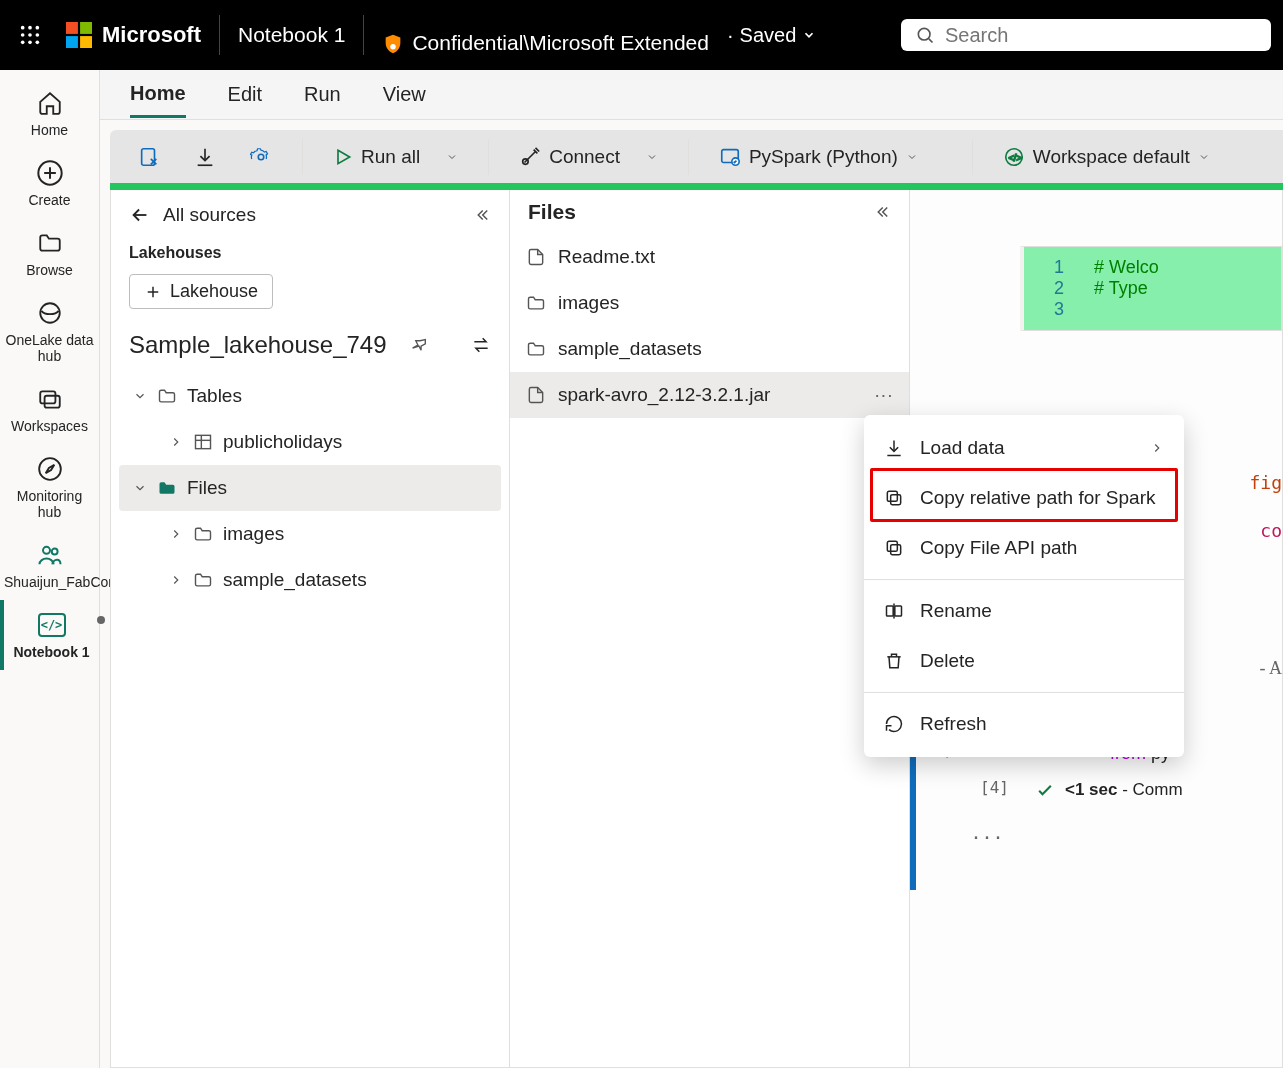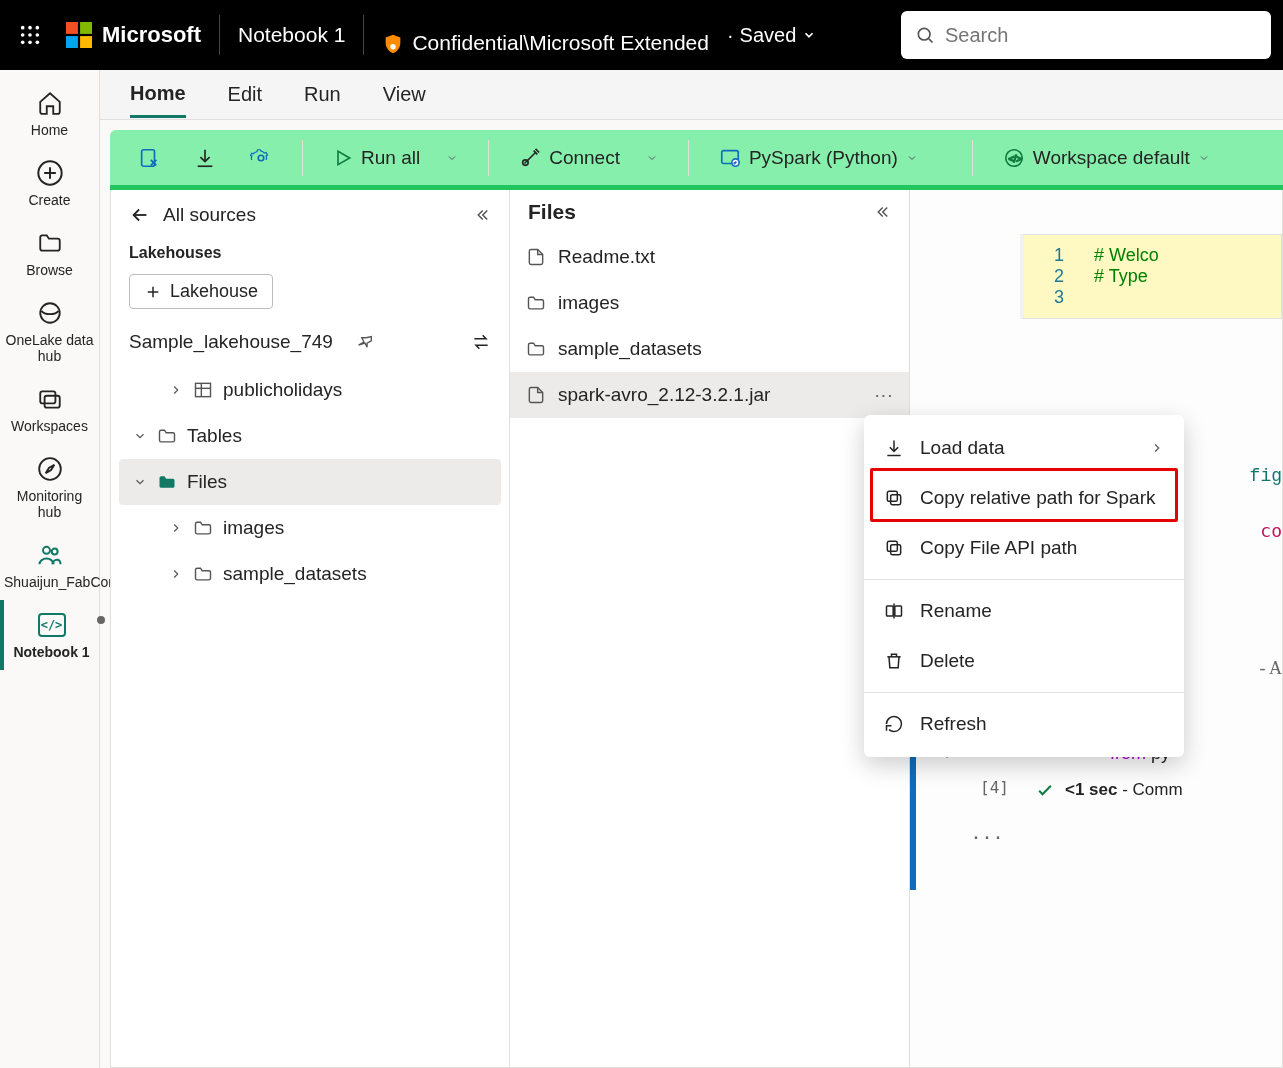--- a/index.html
+++ b/index.html
@@ -8,21 +8,21 @@
   
   .header-bar { height: 70px; background: #000; display: flex; align-items: center; color: #fff; padding: 0 12px; gap: 18px; }
   .waffle { width: 36px; height: 36px; display: flex; align-items: center; justify-content: center; }
   .ms-brand { display: flex; align-items: center; gap: 10px; padding-right: 18px; border-right: 1px solid #444; height: 40px; }
   .ms-logo { width: 26px; height: 26px; }
   .ms-text { font-size: 22px; font-weight: 600; }
   .notebook-title { font-size: 21px; }
   .sensitivity { display: flex; align-items: flex-end; gap: 8px; font-size: 21px; }
   .shield-icon { color: #ff8c00; }
   .saved { display: flex; align-items: center; gap: 6px; font-size: 20px; color: #fff; }
-  .search-wrap { margin-left: auto; background: #fff; border-radius: 6px; height: 48px; width: 370px; display: flex; align-items: center; padding: 0 14px; gap: 10px; }
+  .search-wrap { margin-left: auto; background: #fff; border-radius: 6px; height: 32px; width: 370px; display: flex; align-items: center; padding: 0 14px; gap: 10px; }
   .search-wrap input { border: none; outline: none; font-size: 20px; flex: 1; color: #555; }
   .search-icon { color: #555; }
 
   
   .nav-rail { position: absolute; top: 70px; left: 0; width: 100px; bottom: 0; background: #faf9f8; border-right: 1px solid #e1dfdd; display: flex; flex-direction: column; align-items: center; padding-top: 8px; }
   .nav-item { width: 100%; text-align: center; padding: 10px 4px 10px 4px; font-size: 14px; color: #242424; cursor: pointer; }
   .nav-item .ni-icon { height: 30px; display: flex; align-items: center; justify-content: center; margin-bottom: 4px; color: #242424; }
   .nav-item.active { border-left: 4px solid #117865; font-weight: 600; }
   .nav-item.active .ni-label { font-weight: 600; }
   .nav-item .dot { width:8px; height:8px; background:#666; border-radius:50%; position:absolute; margin-left:45px; margin-top:-28px;}
@@ -30,60 +30,60 @@
 
   
   .main-col { position: absolute; top: 70px; left: 100px; right: 0; bottom: 0; display: flex; flex-direction: column; }
 
   
   .ribbon-tabs { height: 50px; background: #f5f5f5; display: flex; align-items: center; gap: 42px; padding: 0 30px; border-bottom: 1px solid #e1dfdd; }
   .ribbon-tab { font-size: 20px; padding: 10px 0; color: #242424; cursor: pointer; }
   .ribbon-tab.active { border-bottom: 3px solid #117865; font-weight: 600; }
 
   
-  .toolbar { height: 60px; background: #86efac; display: flex; align-items: center; padding: 0 18px; gap: 14px; border-bottom: 5px solid #22c55e; margin: 10px 0 0 10px; border-radius: 6px 0 0 0;}
+  .toolbar { height: 60px; background: #e5e5e5; display: flex; align-items: center; padding: 0 18px; gap: 14px; border-bottom: 7px solid #22c55e; margin: 10px 0 0 10px; border-radius: 6px 0 0 0;}
   .tb-btn { height: 40px; display:flex; align-items:center; gap:8px; padding: 0 10px; font-size: 19px; cursor:pointer; border-radius:4px;}
   .tb-sep { width:1px; height:36px; background:#e1dfdd; margin: 0 6px;}
   .run-tri { color: #107c41; }
   .gear-b { color:#0f6cbd; }
   .ws-env { color:#107c41; }
 
   
   .panels { flex:1; display:flex; margin-left:10px; border-top: none; }
 
   
   .src-panel { width: 400px; background:#fff; border:1px solid #e1dfdd; border-top:none; display:flex; flex-direction:column; }
   .src-header { display:flex; align-items:center; padding: 14px 18px; gap:12px;}
   .src-header .back { font-size: 20px; }
   .src-header .title { font-size: 19px; }
   .src-header .collapse { margin-left:auto;}
   .src-h2 { font-size: 16px; font-weight:600; padding: 4px 18px 12px;}
   .add-lake-btn { margin: 0 18px 14px; border:1px solid #bdbdbd; border-radius:4px; padding: 6px 14px; display:flex; align-items:center; gap:8px; font-size:18px; cursor:pointer; width:fit-content;}
-  .lake-name-row { display:flex; align-items:center; gap:24px; padding: 8px 18px 14px; font-size:19px;}
+  .lake-name-row { display:flex; align-items:center; gap:24px; padding: 8px 18px 14px; font-size:24px;}
   .pin-ic { color:#555; }
   .swap-ic { margin-left:auto;}
   .tree { padding: 0 8px; }
   .tree-row { display:flex; align-items:center; gap:10px; height:46px; padding: 0 10px 0 14px; font-size:19px; cursor:pointer; border-radius:4px;}
   .tree-row.selected { background:#edebe9;}
   .tree-indent1 { padding-left: 50px;}
   .tree-chev { width:14px; color:#555; }
   .tree-ic { width:20px; color:#555;}
   .tree-ic.folder-fill { color:#117865;}
 
   
   .files-panel { width: 400px; background:#fff; border:1px solid #e1dfdd; border-top:none; border-left:none; display:flex; flex-direction:column; position:relative;}
   .files-header { display:flex; align-items:center; padding: 10px 18px; font-size:21px; font-weight:600;}
   .files-header .collapse { margin-left:auto;}
   .file-row { display:flex; align-items:center; gap:12px; height:46px; padding: 0 16px; font-size:19px; cursor:pointer;}
   .file-row.selected { background:#edebe9;}
   .file-row .more { margin-left:auto; color:#666;}
 
   
   .nb-area { flex:1; background:#fdfdfd; border:1px solid #e1dfdd; border-top:none; border-left:none; position:relative; overflow:hidden;}
-  .code-cell { position:absolute; top: 44px; left: 110px; right:0; background:#fef9c3; border:1px solid #e1dfdd; border-left: 4px solid #f3f2f1; padding: 10px 16px; font-family: Consolas, monospace; font-size:18px;}
+  .code-cell { position:absolute; top: 56px; left: 110px; right:0; background:#86efac; border:1px solid #e1dfdd; border-left: 4px solid #f3f2f1; padding: 10px 16px; font-family: Consolas, monospace; font-size:18px;}
   .ln { display:inline-block; width:24px; text-align:right; color:#237893; margin-right:30px;}
   .cm { color:#008000;}
   .nb-lower { position:absolute; top:540px; left:0; right:0; bottom:0;}
   .cell2-marker { position:absolute; left:0; top:0; width:6px; height:160px; background:#0f6cbd;}
   .run-ic { position:absolute; left:32px; top:8px; color:#0f6cbd;}
   .chev-ic { position:absolute; left:70px; top:8px; color:#0f6cbd;}
   .in-label { position:absolute; left:70px; top:48px; font-family:Consolas,monospace; color:#666;}
   .ln2 { position:absolute; left:156px; top:12px; font-family:Consolas,monospace; color:#237893;}
   .code2 { position:absolute; left:200px; top:12px; font-family:Consolas,monospace; font-size:18px;}
   .kw { color:#af00db; }
@@ -331,39 +331,39 @@
         <span>Sample_lakehouse_749</span>
         <svg class="pin-ic" width="18" height="18" viewBox="0 0 24 24" fill="none" stroke="currentColor" stroke-width="1.8">
             <path d="M12 2l4 4-2 6 4 4-6-2-4 8 2-8-6-2 4-4z" transform="rotate(45 12 12)"></path>
           </svg>
         <svg class="swap-ic" width="20" height="20" viewBox="0 0 24 24" fill="none" stroke="#242424" stroke-width="1.8">
             <path d="M4 8h14l-4-4"></path>
             <path d="M20 16H6l4 4"></path>
           </svg>
       </div>
       <div class="tree">
+        <div class="tree-row">
+          <svg class="tree-chev" width="14" height="14" viewBox="0 0 24 24" fill="none" stroke="currentColor" stroke-width="2">
+              <path d="M6 9l6 6 6-6"></path>
+            </svg>
+          <svg class="tree-ic" width="20" height="20" viewBox="0 0 24 24" fill="none" stroke="currentColor" stroke-width="1.7">
+              <path d="M3 7a2 2 0 0 1 2-2h4l2 3h8a2 2 0 0 1 2 2v7a2 2 0 0 1-2 2H5a2 2 0 0 1-2-2z"></path>
+            </svg>
+          <span>Tables</span>
+        </div>
         <div class="tree-row tree-indent1">
           <svg class="tree-chev" width="14" height="14" viewBox="0 0 24 24" fill="none" stroke="currentColor" stroke-width="2">
               <path d="M9 6l6 6-6 6"></path>
             </svg>
           <svg class="tree-ic" width="20" height="20" viewBox="0 0 24 24" fill="none" stroke="currentColor" stroke-width="1.7">
               <rect x="3" y="4" width="18" height="16"></rect>
               <line x1="3" y1="10" x2="21" y2="10"></line>
               <line x1="10" y1="4" x2="10" y2="20"></line>
             </svg>
           <span>publicholidays</span>
-        </div>
-        <div class="tree-row">
-          <svg class="tree-chev" width="14" height="14" viewBox="0 0 24 24" fill="none" stroke="currentColor" stroke-width="2">
-              <path d="M6 9l6 6 6-6"></path>
-            </svg>
-          <svg class="tree-ic" width="20" height="20" viewBox="0 0 24 24" fill="none" stroke="currentColor" stroke-width="1.7">
-              <path d="M3 7a2 2 0 0 1 2-2h4l2 3h8a2 2 0 0 1 2 2v7a2 2 0 0 1-2 2H5a2 2 0 0 1-2-2z"></path>
-            </svg>
-          <span>Tables</span>
         </div>
         <div class="tree-row selected">
           <svg class="tree-chev" width="14" height="14" viewBox="0 0 24 24" fill="none" stroke="currentColor" stroke-width="2">
               <path d="M6 9l6 6 6-6"></path>
             </svg>
           <svg class="tree-ic folder-fill" width="20" height="20" viewBox="0 0 24 24" fill="currentColor">
               <path d="M3 7a2 2 0 0 1 2-2h4l2 3h8a2 2 0 0 1 2 2v7a2 2 0 0 1-2 2H5a2 2 0 0 1-2-2z"></path>
             </svg>
           <span>Files</span>
         </div>
@@ -424,21 +424,21 @@
         <span class="more">···</span>
       </div>
     </div>
 
     <div class="nb-area">
       <div class="code-cell">
         <div><span class="ln">1</span><span class="cm"># Welco</span></div>
         <div><span class="ln">2</span><span class="cm"># Type </span></div>
         <div><span class="ln">3</span></div>
       </div>
-      <span class="faded-text" style="top:276px; color:#0f766e;font-family:Liberation Mono, monospace;">fig</span>
+      <span class="faded-text" style="top:282px; color:#c2410c;">fig</span>
       <span class="faded-text" style="top:330px; color:#be185d;">co</span>
       <span class="faded-text" style="top:468px; color:#666; font-family:'Segoe UI';"> - A</span>
 
       <div class="nb-lower">
         <div class="cell2-marker"></div>
         <svg class="run-ic" width="22" height="22" viewBox="0 0 24 24" fill="none" stroke="currentColor" stroke-width="2">
             <polygon points="6 4 20 12 6 20 6 4"></polygon>
           </svg>
         <svg class="chev-ic" width="22" height="22" viewBox="0 0 24 24" fill="none" stroke="currentColor" stroke-width="2">
             <path d="M6 9l6 6 6-6"></path>

